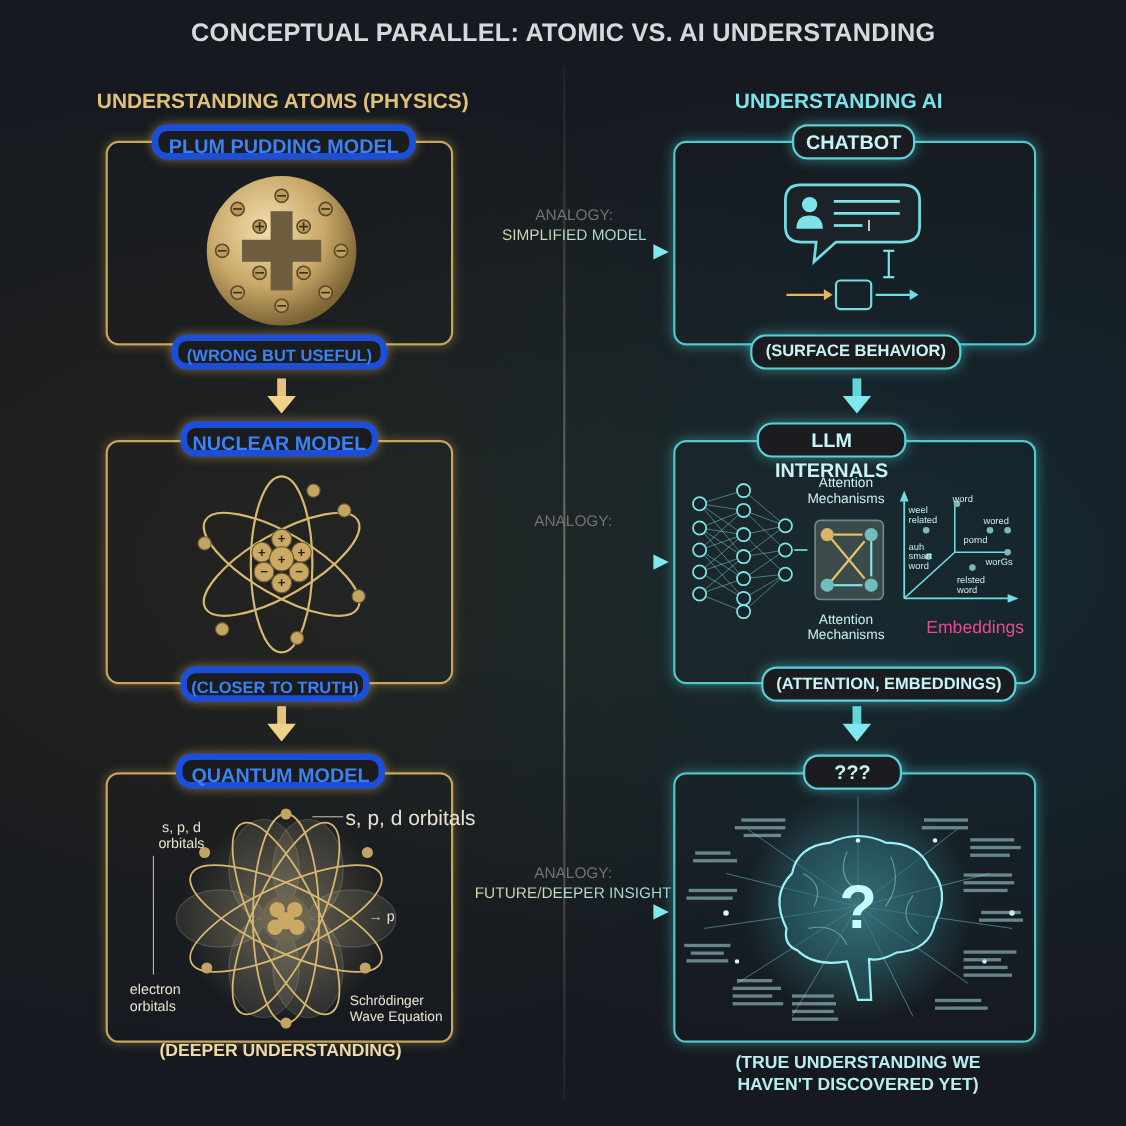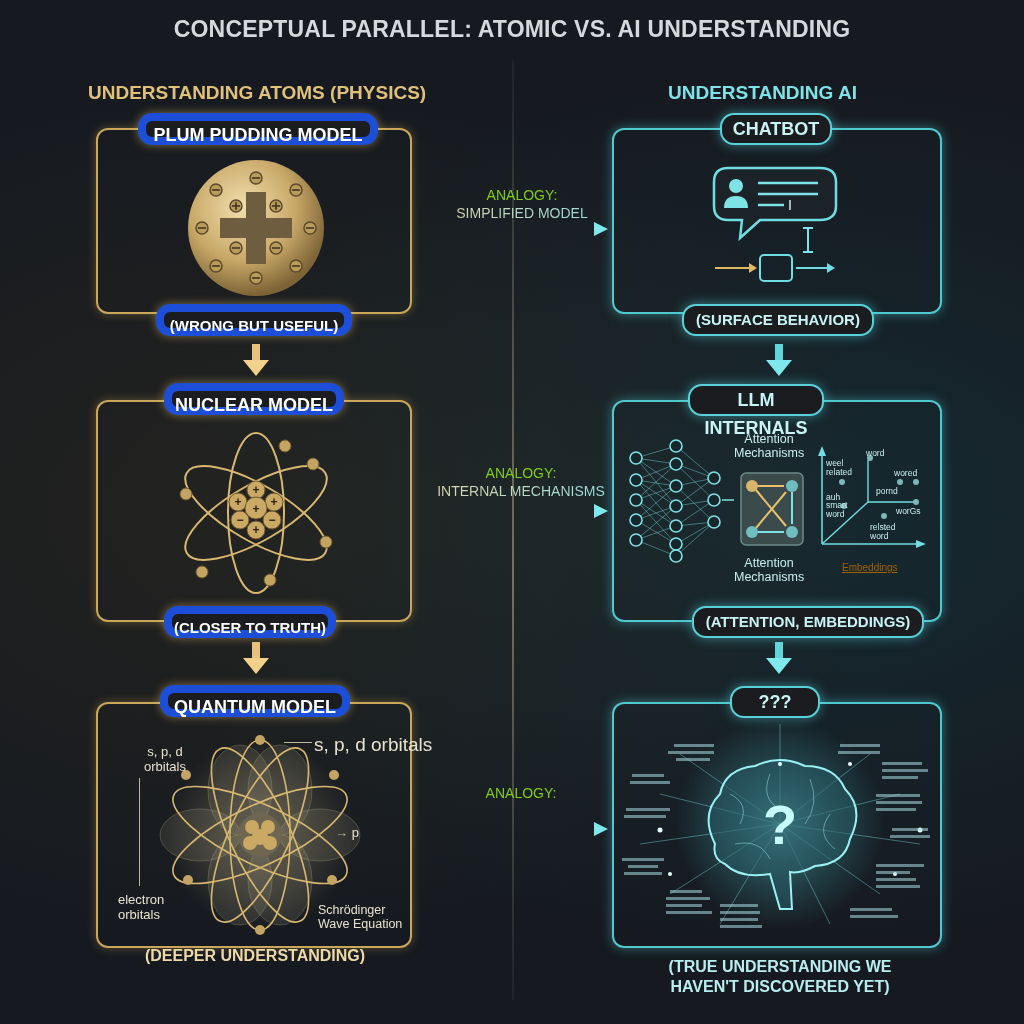--- a/index.html
+++ b/index.html
@@ -10,27 +10,27 @@
       #161a20;}
   .title{position:absolute;top:16px;left:0;width:1024px;text-align:center;color:#d6d8dc;font-size:23px;font-weight:bold;letter-spacing:0.2px;}
   .col-head{position:absolute;top:82px;font-size:19px;font-weight:bold;}
   .col-head.gold{left:88px;color:#e0c17a;}
   .col-head.cyan{left:668px;color:#7ee3e6;}
   .divider{position:absolute;left:512px;top:60px;width:2px;height:940px;background:linear-gradient(to bottom,rgba(200,200,190,0.05),rgba(220,210,170,0.45) 55%,rgba(200,200,190,0.05));}
   .panel{position:absolute;border-radius:12px;box-sizing:border-box;}
   .panel.gold{border:2px solid #c9a65a;box-shadow:0 0 10px rgba(220,180,90,0.35);}
   .panel.cyan{border:2px solid #4fc9cf;box-shadow:0 0 12px rgba(80,210,220,0.45);}
   .pill{position:absolute;border-radius:14px;text-align:center;font-weight:bold;box-sizing:border-box;background:#1a1c20;}
-  .pill.gold{border:8px solid #1d4ed8;color:#ffffff;box-shadow:0 0 10px rgba(230,190,100,0.5);}
+  .pill.gold{border:6px solid #1d4ed8;color:#3b82f6;box-shadow:0 0 10px rgba(230,190,100,0.5);}
   .pill.cyan{border:2px solid #58d2d8;color:#c8f4f5;box-shadow:0 0 12px rgba(90,220,230,0.5);}
   .cap{position:absolute;text-align:center;font-weight:bold;font-size:16px;}
   .cap.gold{color:#eed9a8;}
   .cap.cyan{color:#b8eef0;}
   .analogy{position:absolute;text-align:center;font-size:14px;line-height:18px;width:220px;}
-  .analogy .a1{color:#84cc16;}
+  .analogy .a1{color:#737373;}
   .analogy .a2{background:linear-gradient(90deg,#e8d6a6,#8fe1e4);-webkit-background-clip:text;background-clip:text;color:transparent;}
   svg{position:absolute;overflow:visible;}
   .small{font-family:"Liberation Sans",sans-serif;}
 </style>
 </head>
 <body>
 
 <div class="bg"></div>
 
 <div class="title">CONCEPTUAL PARALLEL: ATOMIC VS. AI UNDERSTANDING</div>
@@ -301,21 +301,21 @@
     <text x="86" y="30">wored</text>
     <text x="68" y="48">pornd</text>
     <text x="18" y="54">auh</text>
     <text x="18" y="62">smart</text>
     <text x="18" y="71">word</text>
     <text x="88" y="68">worGs</text>
     <text x="62" y="84">relsted</text>
     <text x="62" y="93">word</text>
   </g>
 </svg>
-<div class="small" style="position:absolute;left:842px;top:562px;color:#a16207;font-size:10px;text-decoration:underline;">Embeddings</div>
+<div class="small" style="position:absolute;left:842px;top:562px;color:#ec4899;font-size:16px;">Embeddings</div>
 <div class="pill cyan" style="left:660px;top:606px;width:232px;height:32px;line-height:28px;font-size:15px;margin-left:32px;">(ATTENTION, EMBEDDINGS)</div>
 
 <svg style="left:766px;top:642px;" width="26" height="34">
     <rect x="9" y="0" width="8" height="18" fill="#5fd6dc"></rect>
     <polygon points="0,16 26,16 13,32" fill="#7ee8ec"></polygon>
   </svg>
 
 <div class="panel cyan" style="left:612px;top:702px;width:330px;height:246px;"></div>
 <div class="pill cyan" style="left:730px;top:686px;width:90px;height:32px;line-height:28px;font-size:18px;">???</div>
 <svg style="left:620px;top:724px;" width="316" height="216" viewBox="0 0 316 216">
@@ -408,26 +408,26 @@
         <stop offset="0.55" stop-color="#7fe8ec"></stop>
         <stop offset="1" stop-color="#7fe8ec"></stop>
       </linearGradient>
     </defs>
   <line x1="4" y1="7" x2="180" y2="7" stroke="url(#dg)" stroke-width="5" stroke-dasharray="0.1 10.3" stroke-linecap="round"></line>
   <polygon points="180,0 194,7 180,14" fill="#7fe8ec"></polygon>
 </svg>
 
 <div class="analogy" style="left:396px;top:464px;width:250px;">
     <div class="a1">ANALOGY:</div>
-    <div class="a2">INTERNAL MECHANISMS</div>
   </div>
 <svg style="left:414px;top:504px;" width="196" height="14">
   <line x1="4" y1="7" x2="180" y2="7" stroke="url(#dg)" stroke-width="5" stroke-dasharray="0.1 10.3" stroke-linecap="round"></line>
   <polygon points="180,0 194,7 180,14" fill="#7fe8ec"></polygon>
 </svg>
 
 <div class="analogy" style="left:396px;top:784px;width:250px;">
     <div class="a1">ANALOGY:</div>
+    <div class="a2">FUTURE/DEEPER INSIGHT</div>
   </div>
 <svg style="left:414px;top:822px;" width="196" height="14">
   <line x1="4" y1="7" x2="180" y2="7" stroke="url(#dg)" stroke-width="5" stroke-dasharray="0.1 10.3" stroke-linecap="round"></line>
   <polygon points="180,0 194,7 180,14" fill="#7fe8ec"></polygon>
 </svg>
 
 </body></html>

